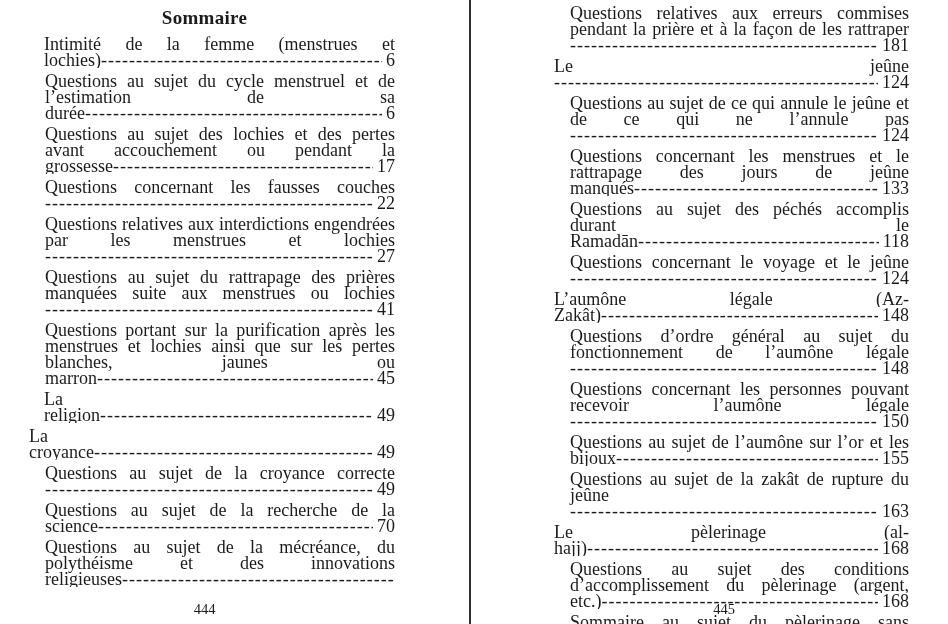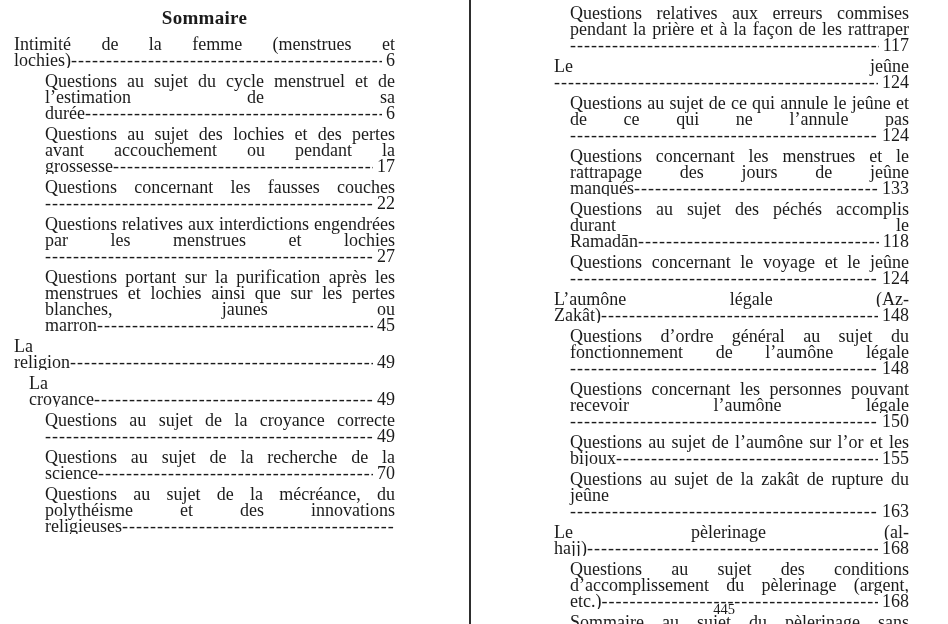--- a/index.html
+++ b/index.html
@@ -37,21 +37,21 @@
   .entries { width: 100%; }
 
   .entry {
     position: relative;
     overflow: hidden;
     text-align: justify;
     font-size: 18px;
     line-height: 16px;
     margin-bottom: 5px;
   }
-  .entry.lvl0 { padding-left: 0; }
+  .entry.lvl0 { padding-left: 0; margin-left: 30px; }
   .entry.lvl1 { padding-left: 15px; }
   .entry.lvl2 { padding-left: 31px; }
 
   
   .txt::after {
     content: "--------------------------------------------------------------------------------------------------------------------------------------------------------------------------------";
     white-space: nowrap;
     letter-spacing: 1px;
   }
   .pg {
@@ -78,32 +78,34 @@
 
 <div class="spread">
   <div class="page page-left">
     <h1 class="toc-title">Sommaire</h1>
     <div class="entries" id="left-entries">
         <div class="entry lvl0"><span class="txt"><span>Intimité de la femme (menstrues et lochies)</span></span><span class="pg">6</span></div>
         <div class="entry lvl2"><span class="txt"><span>Questions au sujet du cycle menstruel et de l’estimation de sa durée</span></span><span class="pg">6</span></div>
         <div class="entry lvl2"><span class="txt"><span>Questions au sujet des lochies et des pertes avant accouchement ou pendant la grossesse</span></span><span class="pg">17</span></div>
         <div class="entry lvl2"><span class="txt"><span>Questions concernant les fausses couches </span></span><span class="pg">22</span></div>
         <div class="entry lvl2"><span class="txt"><span>Questions relatives aux interdictions engendrées par les menstrues et lochies </span></span><span class="pg">27</span></div>
+        <div class="entry lvl2"><span class="txt"><span>Questions au sujet du rattrapage des prières manquées suite aux menstrues ou lochies </span></span><span class="pg">41</span></div>
         <div class="entry lvl2"><span class="txt"><span>Questions portant sur la purification après les menstrues et lochies ainsi que sur les pertes blanches, jaunes ou marron</span></span><span class="pg">45</span></div>
         <div class="entry lvl0"><span class="txt"><span>La religion</span></span><span class="pg">49</span></div>
         <div class="entry lvl1"><span class="txt"><span>La croyance</span></span><span class="pg">49</span></div>
         <div class="entry lvl2"><span class="txt"><span>Questions au sujet de la croyance correcte </span></span><span class="pg">49</span></div>
         <div class="entry lvl2"><span class="txt"><span>Questions au sujet de la recherche de la science</span></span><span class="pg">70</span></div>
         <div class="entry lvl2"><span class="txt"><span>Questions au sujet de la mécréance, du polythéisme et des innovations religieuses</span></span></div>
       </div>
+    <div class="folio">444</div>
   </div>
   <div class="divider"></div>
   <div class="page page-right">
     <div class="entries" id="right-entries">
-        <div class="entry lvl2"><span class="txt"><span>Questions relatives aux erreurs commises pendant la prière et à la façon de les rattraper </span></span><span class="pg">117</span></div>
+        <div class="entry lvl2"><span class="txt"><span>Questions relatives aux erreurs commises pendant la prière et à la façon de les rattraper </span></span><span class="pg">181</span></div>
         <div class="entry lvl1"><span class="txt"><span>Le jeûne </span></span><span class="pg">124</span></div>
         <div class="entry lvl2"><span class="txt"><span>Questions au sujet de ce qui annule le jeûne et de ce qui ne l’annule pas </span></span><span class="pg">124</span></div>
         <div class="entry lvl2"><span class="txt"><span>Questions concernant les menstrues et le rattrapage des jours de jeûne manqués</span></span><span class="pg">133</span></div>
         <div class="entry lvl2"><span class="txt"><span>Questions au sujet des péchés accomplis durant le Rama</span><span class="un">d</span><span>ān</span></span><span class="pg">118</span></div>
         <div class="entry lvl2"><span class="txt"><span>Questions concernant le voyage et le jeûne </span></span><span class="pg">124</span></div>
         <div class="entry lvl1"><span class="txt"><span>L’aumône légale (Az-Zakât)</span></span><span class="pg">148</span></div>
         <div class="entry lvl2"><span class="txt"><span>Questions d’ordre général au sujet du fonctionnement de l’aumône légale </span></span><span class="pg">148</span></div>
         <div class="entry lvl2"><span class="txt"><span>Questions concernant les personnes pouvant recevoir l’aumône légale </span></span><span class="pg">150</span></div>
         <div class="entry lvl2"><span class="txt"><span>Questions au sujet de l’aumône sur l’or et les bijoux</span></span><span class="pg">155</span></div>
         <div class="entry lvl2"><span class="txt"><span>Questions au sujet de la zakât de rupture du jeûne </span></span><span class="pg">163</span></div>

